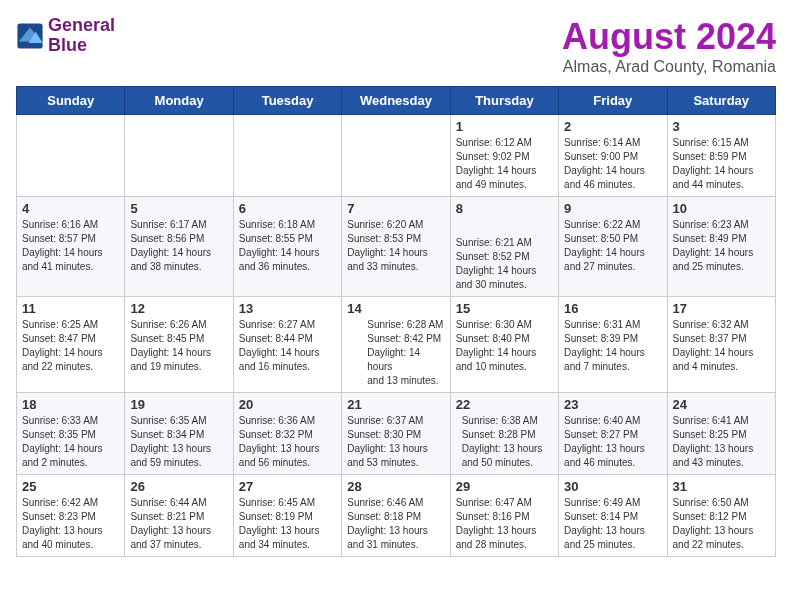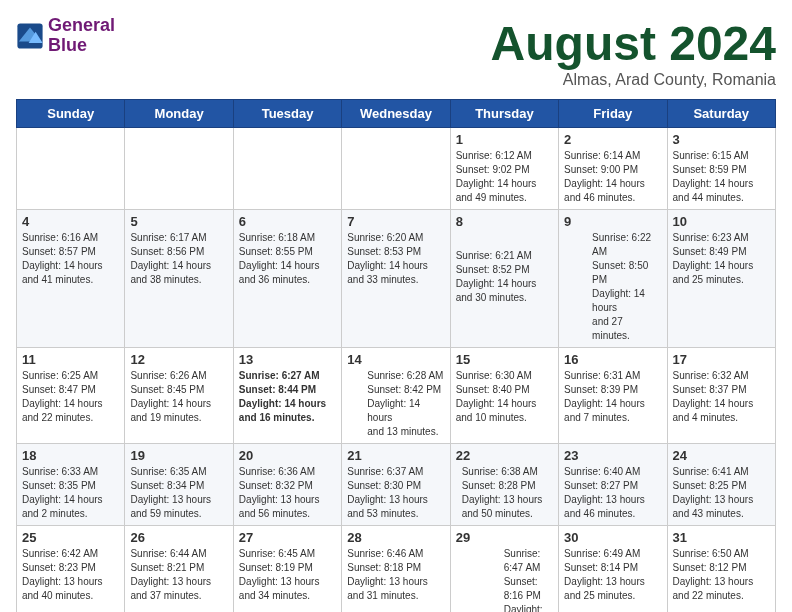--- a/index.html
+++ b/index.html
@@ -28,23 +28,23 @@
     }
     .logo-icon {
       width: 28px;
       height: 28px;
       margin-right: 4px;
     }
     .title-block {
       text-align: right;
     }
     .month-title {
-      font-size: 48px;
+      font-size: 36px;
       font-weight: bold;
-      color: #14532d;
+      color: #a21caf;
     }
     .location-title {
       font-size: 16px;
       color: #555;
     }
     .calendar {
       width: 100%;
       border-collapse: collapse;
     }
     .calendar th {
@@ -177,21 +177,21 @@
         </td>
         <td>
           <span class="day-number">8</span>
           <div class="day-info" style="white-space: pre-line; margin-top: 20px;">Sunrise: 6:21 AM
 Sunset: 8:52 PM
 Daylight: 14 hours
 and 30 minutes.</div>
         </td>
         <td>
           <span class="day-number">9</span>
-          <div class="day-info" style="white-space: pre-line; margin-left: 28px;">Sunrise: 6:22 AM
+          <div class="day-info" style="white-space: pre-line;">Sunrise: 6:22 AM
 Sunset: 8:50 PM
 Daylight: 14 hours
 and 27 minutes.</div>
         </td>
         <td>
           <span class="day-number">10</span>
           <div class="day-info" style="white-space: pre-line;">Sunrise: 6:23 AM
 Sunset: 8:49 PM
 Daylight: 14 hours
 and 25 minutes.</div>
@@ -207,21 +207,21 @@
         </td>
         <td>
           <span class="day-number">12</span>
           <div class="day-info" style="white-space: pre-line;">Sunrise: 6:26 AM
 Sunset: 8:45 PM
 Daylight: 14 hours
 and 19 minutes.</div>
         </td>
         <td>
           <span class="day-number">13</span>
-          <div class="day-info" style="white-space: pre-line; font-weight: bold;">Sunrise: 6:27 AM
+          <div class="day-info" style="white-space: pre-line;">Sunrise: 6:27 AM
 Sunset: 8:44 PM
 Daylight: 14 hours
 and 16 minutes.</div>
         </td>
         <td>
           <span class="day-number">14</span>
           <div class="day-info" style="white-space: pre-line; margin-left: 20px;">Sunrise: 6:28 AM
 Sunset: 8:42 PM
 Daylight: 14 hours
 and 13 minutes.</div>
@@ -323,21 +323,21 @@
         </td>
         <td>
           <span class="day-number">28</span>
           <div class="day-info" style="white-space: pre-line;">Sunrise: 6:46 AM
 Sunset: 8:18 PM
 Daylight: 13 hours
 and 31 minutes.</div>
         </td>
         <td>
           <span class="day-number">29</span>
-          <div class="day-info" style="white-space: pre-line; margin-left: 48px;">Sunrise: 6:47 AM
+          <div class="day-info" style="white-space: pre-line;">Sunrise: 6:47 AM
 Sunset: 8:16 PM
 Daylight: 13 hours
 and 28 minutes.</div>
         </td>
         <td>
           <span class="day-number">30</span>
           <div class="day-info" style="white-space: pre-line;">Sunrise: 6:49 AM
 Sunset: 8:14 PM
 Daylight: 13 hours
 and 25 minutes.</div>

